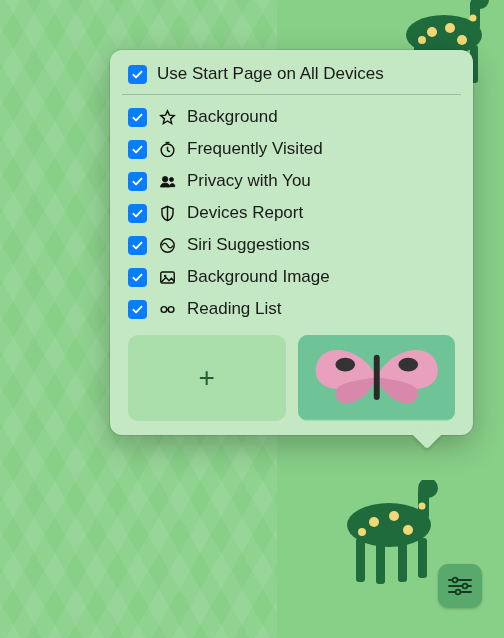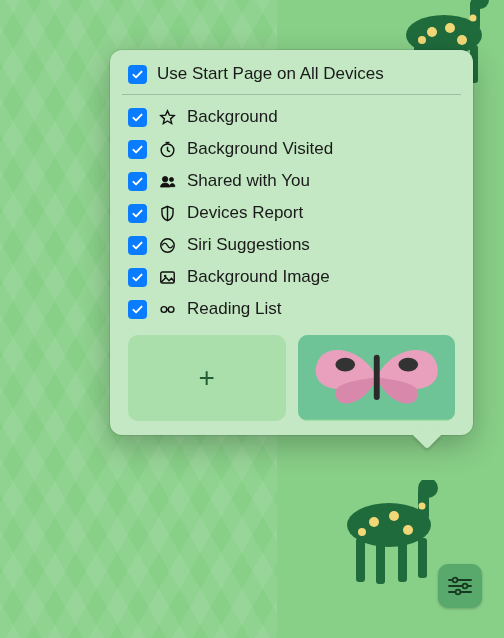--- a/index.html
+++ b/index.html
@@ -176,38 +176,38 @@
         </svg>
       </span>
     <span class="opt-icon">
         <svg viewBox="0 0 24 24" fill="none" stroke-width="1.8">
           <circle cx="12" cy="13" r="8"></circle>
           <path d="M12 8.5 V13 L15 15"></path>
           <path d="M12 2.5 L12 5"></path>
           <path d="M9.5 3.2 L14.5 3.2"></path>
         </svg>
       </span>
-    <span class="label">Background Visited</span>
+    <span class="label">Frequently Visited</span>
   </div>
 
   <div class="row">
     <span class="checkbox">
         <svg viewBox="0 0 16 16">
           <path d="M3 8.5 L6.2 11.5 L13 4.5" fill="none" stroke="#fff" stroke-width="2.4" stroke-linecap="round" stroke-linejoin="round"></path>
         </svg>
       </span>
     <span class="opt-icon">
         <svg viewBox="0 0 24 24" fill="#111" stroke="none">
           <circle cx="9" cy="9" r="3.4"></circle>
           <path d="M3.2 19 C3.2 15.5 6 14 9 14 C12 14 14.8 15.5 14.8 19 Z"></path>
           <circle cx="17" cy="9.5" r="2.6"></circle>
           <path d="M14.8 18.5 C15 15.8 16.4 14.6 18 14.6 C20 14.6 21.3 16 21.3 18.5 Z"></path>
         </svg>
       </span>
-    <span class="label">Shared with You</span>
+    <span class="label">Privacy with You</span>
   </div>
 
   <div class="row">
     <span class="checkbox">
         <svg viewBox="0 0 16 16">
           <path d="M3 8.5 L6.2 11.5 L13 4.5" fill="none" stroke="#fff" stroke-width="2.4" stroke-linecap="round" stroke-linejoin="round"></path>
         </svg>
       </span>
     <span class="opt-icon">
         <svg viewBox="0 0 24 24" stroke-width="1.8" fill="none">

